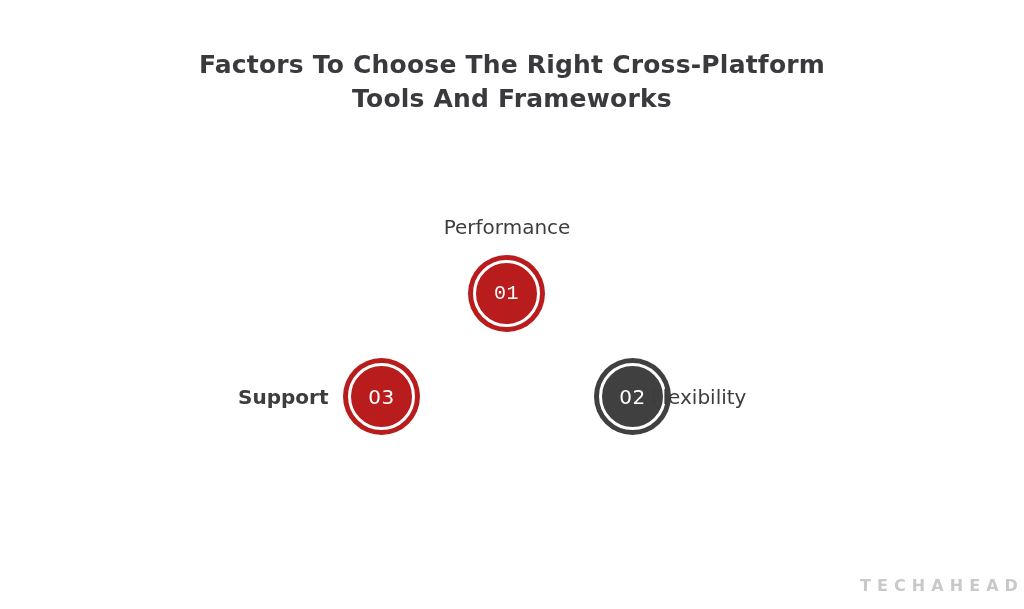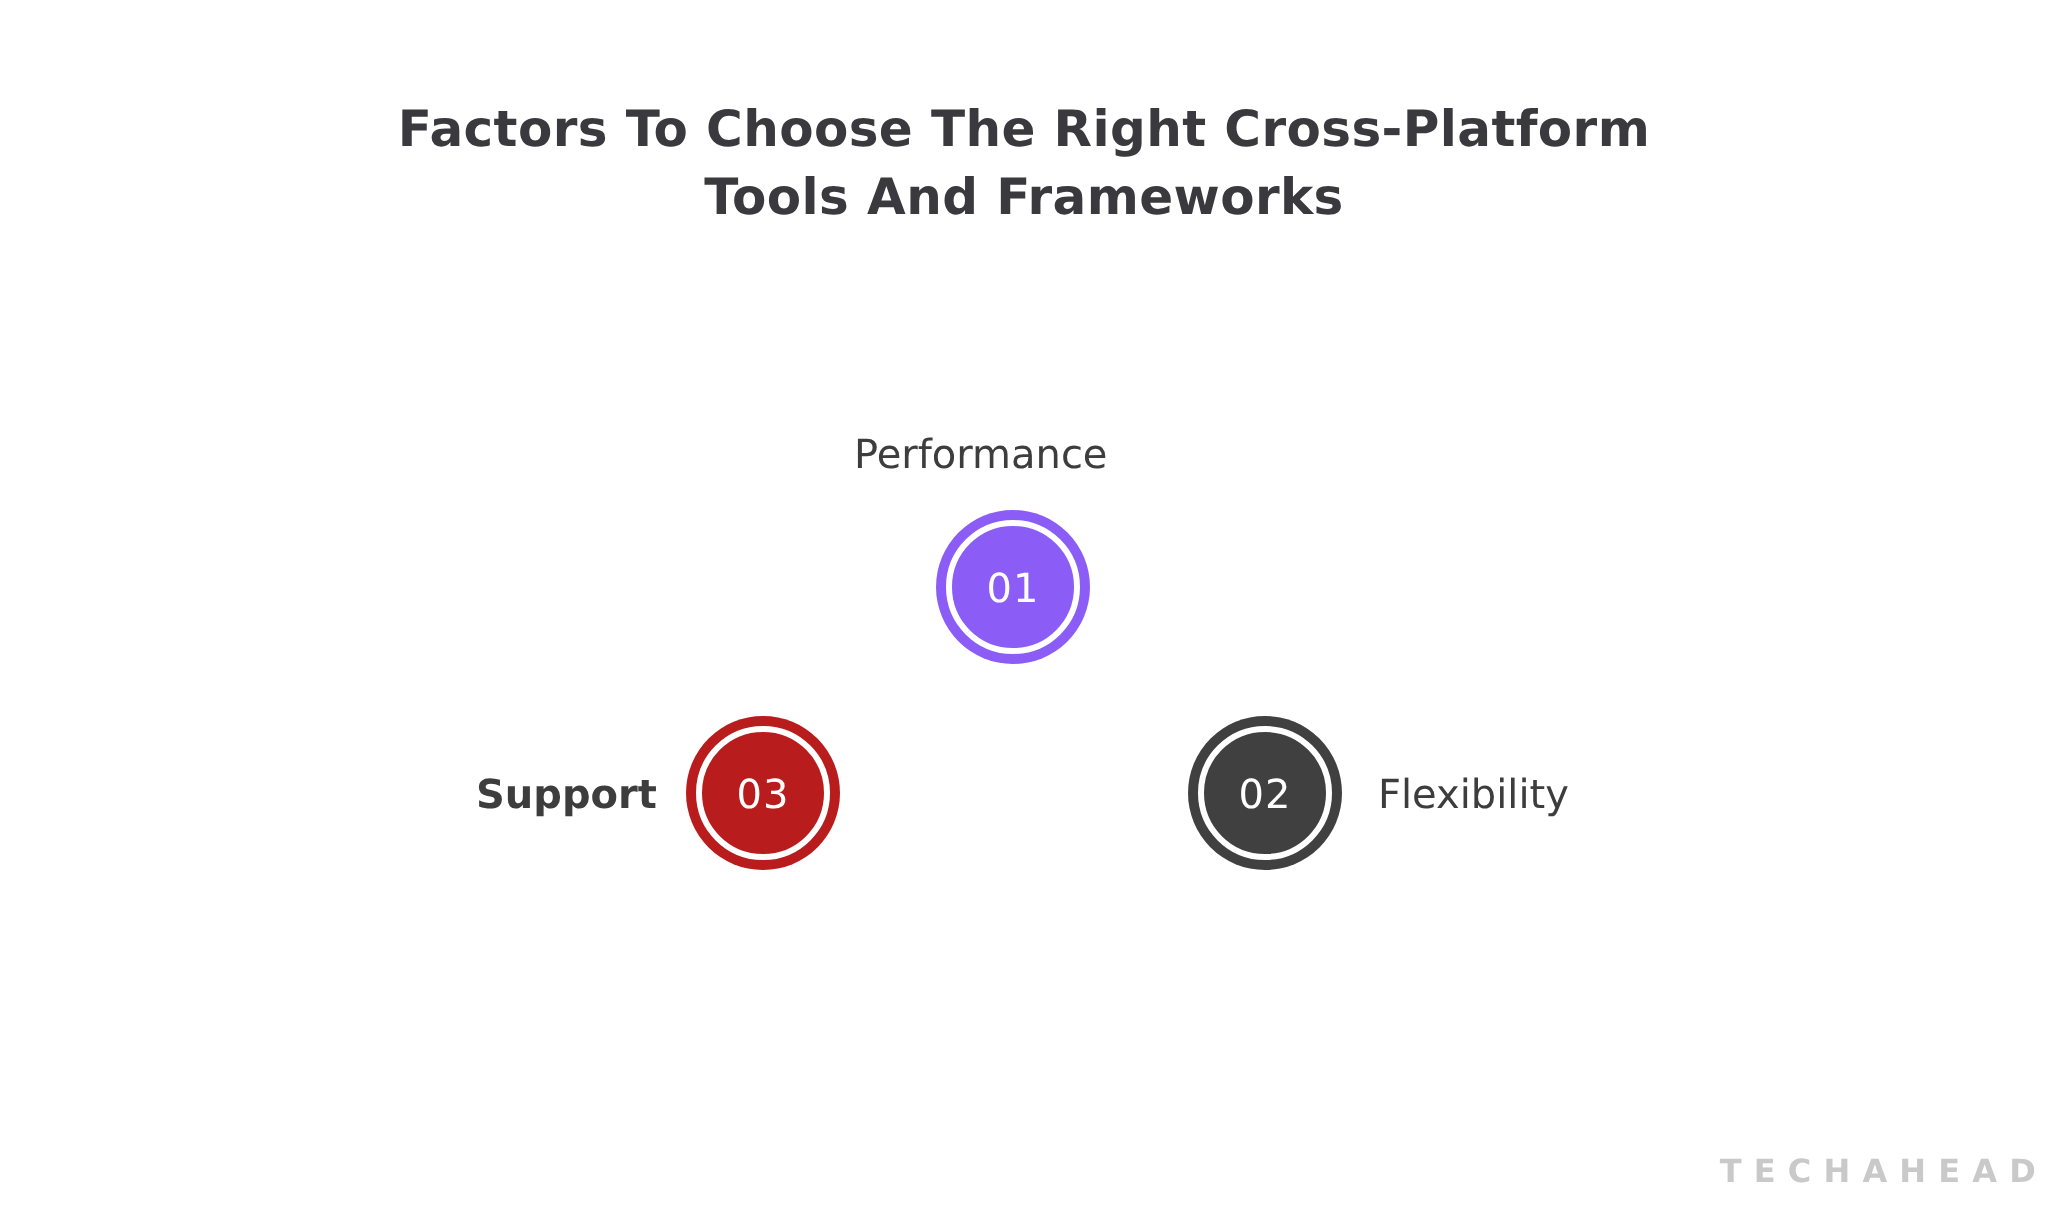--- a/index.html
+++ b/index.html
@@ -32,26 +32,26 @@
     position: absolute;
     font-size: 20px;
     color: #3d3d3d;
     white-space: nowrap;
   }
 
   .label-performance {
     top: 215px;
     left: 427px;
     width: 160px;
-    text-align: left;
+    text-align: center;
   }
 
   .label-flexibility {
     top: 385px;
-    left: 689px;
+    left: 651px;
   }
 
   .label-support {
     top: 385px;
     left: 238px;
     width: 90px;
     text-align: left;
     font-weight: bold;
   }
 
@@ -100,21 +100,21 @@
 <body>
 
 <div class="canvas">
 
   <h1 class="title">
     <span>Factors To Choose The Right Cross-Platform</span><br>
     <span>Tools And Frameworks</span>
   </h1>
 
   <div class="factor-label label-performance">Performance</div>
-  <div class="circle circle-1" style="background: #8b5cf6;">
+  <div class="circle circle-1" style="background: #b91c1c; font-family: Liberation Mono, monospace;">
     <span class="num">01</span>
   </div>
 
   <div class="circle circle-2" style="background: #404040;">
     <span class="num">02</span>
   </div>
   <div class="factor-label label-flexibility">Flexibility</div>
 
   <div class="factor-label label-support">Support</div>
   <div class="circle circle-3" style="background: #b91c1c;">

